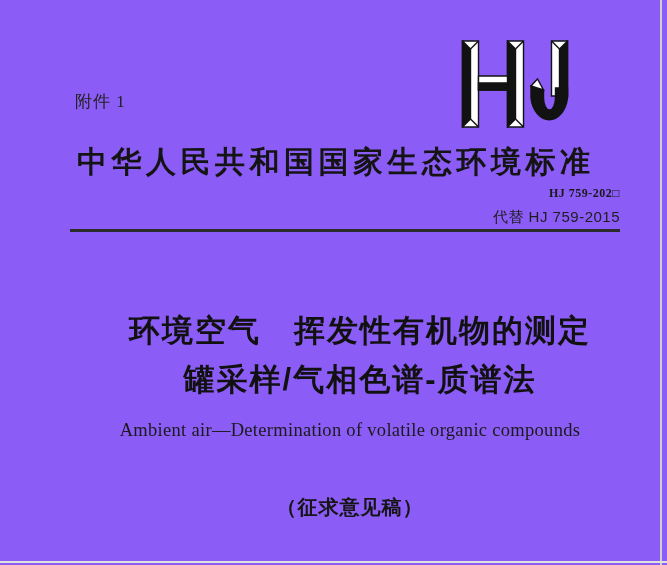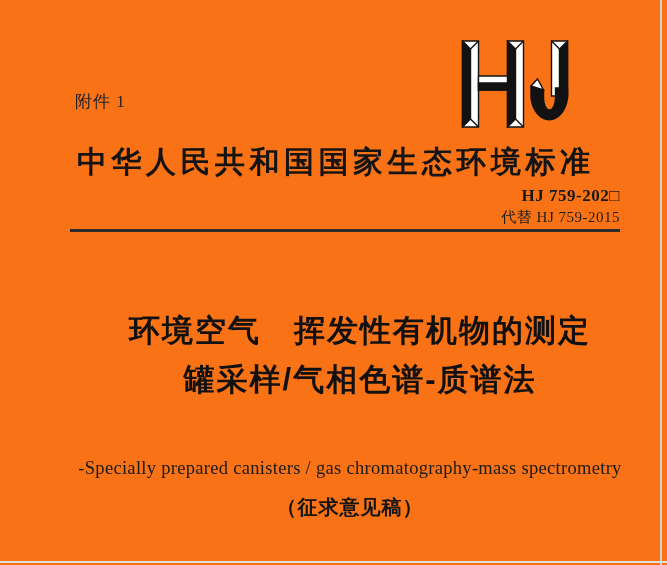--- a/index.html
+++ b/index.html
@@ -5,21 +5,21 @@
   html, body {
     margin: 0;
     padding: 0;
     background: #e9e9e9;
     font-family: "Liberation Serif", serif;
   }
   .page {
     position: relative;
     width: 667px;
     height: 565px;
-    background: #f97316;
+    background: #8b5cf6;
     overflow: hidden;
     color: #1c1c1c;
   }
   
   .scan-edge-right {
     position: absolute;
     left: 660px; top: 0;
     width: 2px; height: 565px;
     background: #cfcfcf;
   }
@@ -48,32 +48,32 @@
     font-size: 30px;
     font-weight: bold;
     font-family: "Liberation Serif", serif;
     letter-spacing: 4.5px;
     white-space: nowrap;
     color: #141414;
   }
   .standard-code {
     position: absolute;
     top: 186px; right: 47px;
-    font-size: 17px;
+    font-size: 12px;
     font-weight: bold;
     font-family: "Liberation Serif", serif;
     letter-spacing: 0.5px;
     text-align: right;
     color: #191919;
   }
   .replaces-note {
     position: absolute;
     top: 208px; right: 47px;
     font-size: 15px;
-    font-family: Liberation Serif, serif;
+    font-family: Liberation Sans, sans-serif;
     text-align: right;
     letter-spacing: 0.5px;
     color: #1d1d1d;
   }
   .header-rule {
     position: absolute;
     left: 70px; top: 229px;
     width: 550px; height: 2.5px;
     background: #2b2b2b;
   }
@@ -148,21 +148,21 @@
   <div class="standard-code">HJ 759-202□</div>
 
   <div class="replaces-note">代替 HJ 759-2015</div>
 
   <div class="header-rule"></div>
 
   <div class="center-line title-cn title-cn-1">环境空气　挥发性有机物的测定</div>
 
   <div class="center-line title-cn title-cn-2">罐采样/气相色谱-质谱法</div>
 
+  <div class="center-line title-en title-en-1">Ambient air—Determination of volatile organic compounds</div>
 
-  <div class="center-line title-en title-en-2">-Specially prepared canisters / gas chromatography-mass spectrometry</div>
 
   <div class="center-line draft-note">（征求意见稿）</div>
 
   <div class="scan-edge-right"></div>
   <div class="scan-edge-bottom"></div>
 
 </div>
 
 </body></html>

